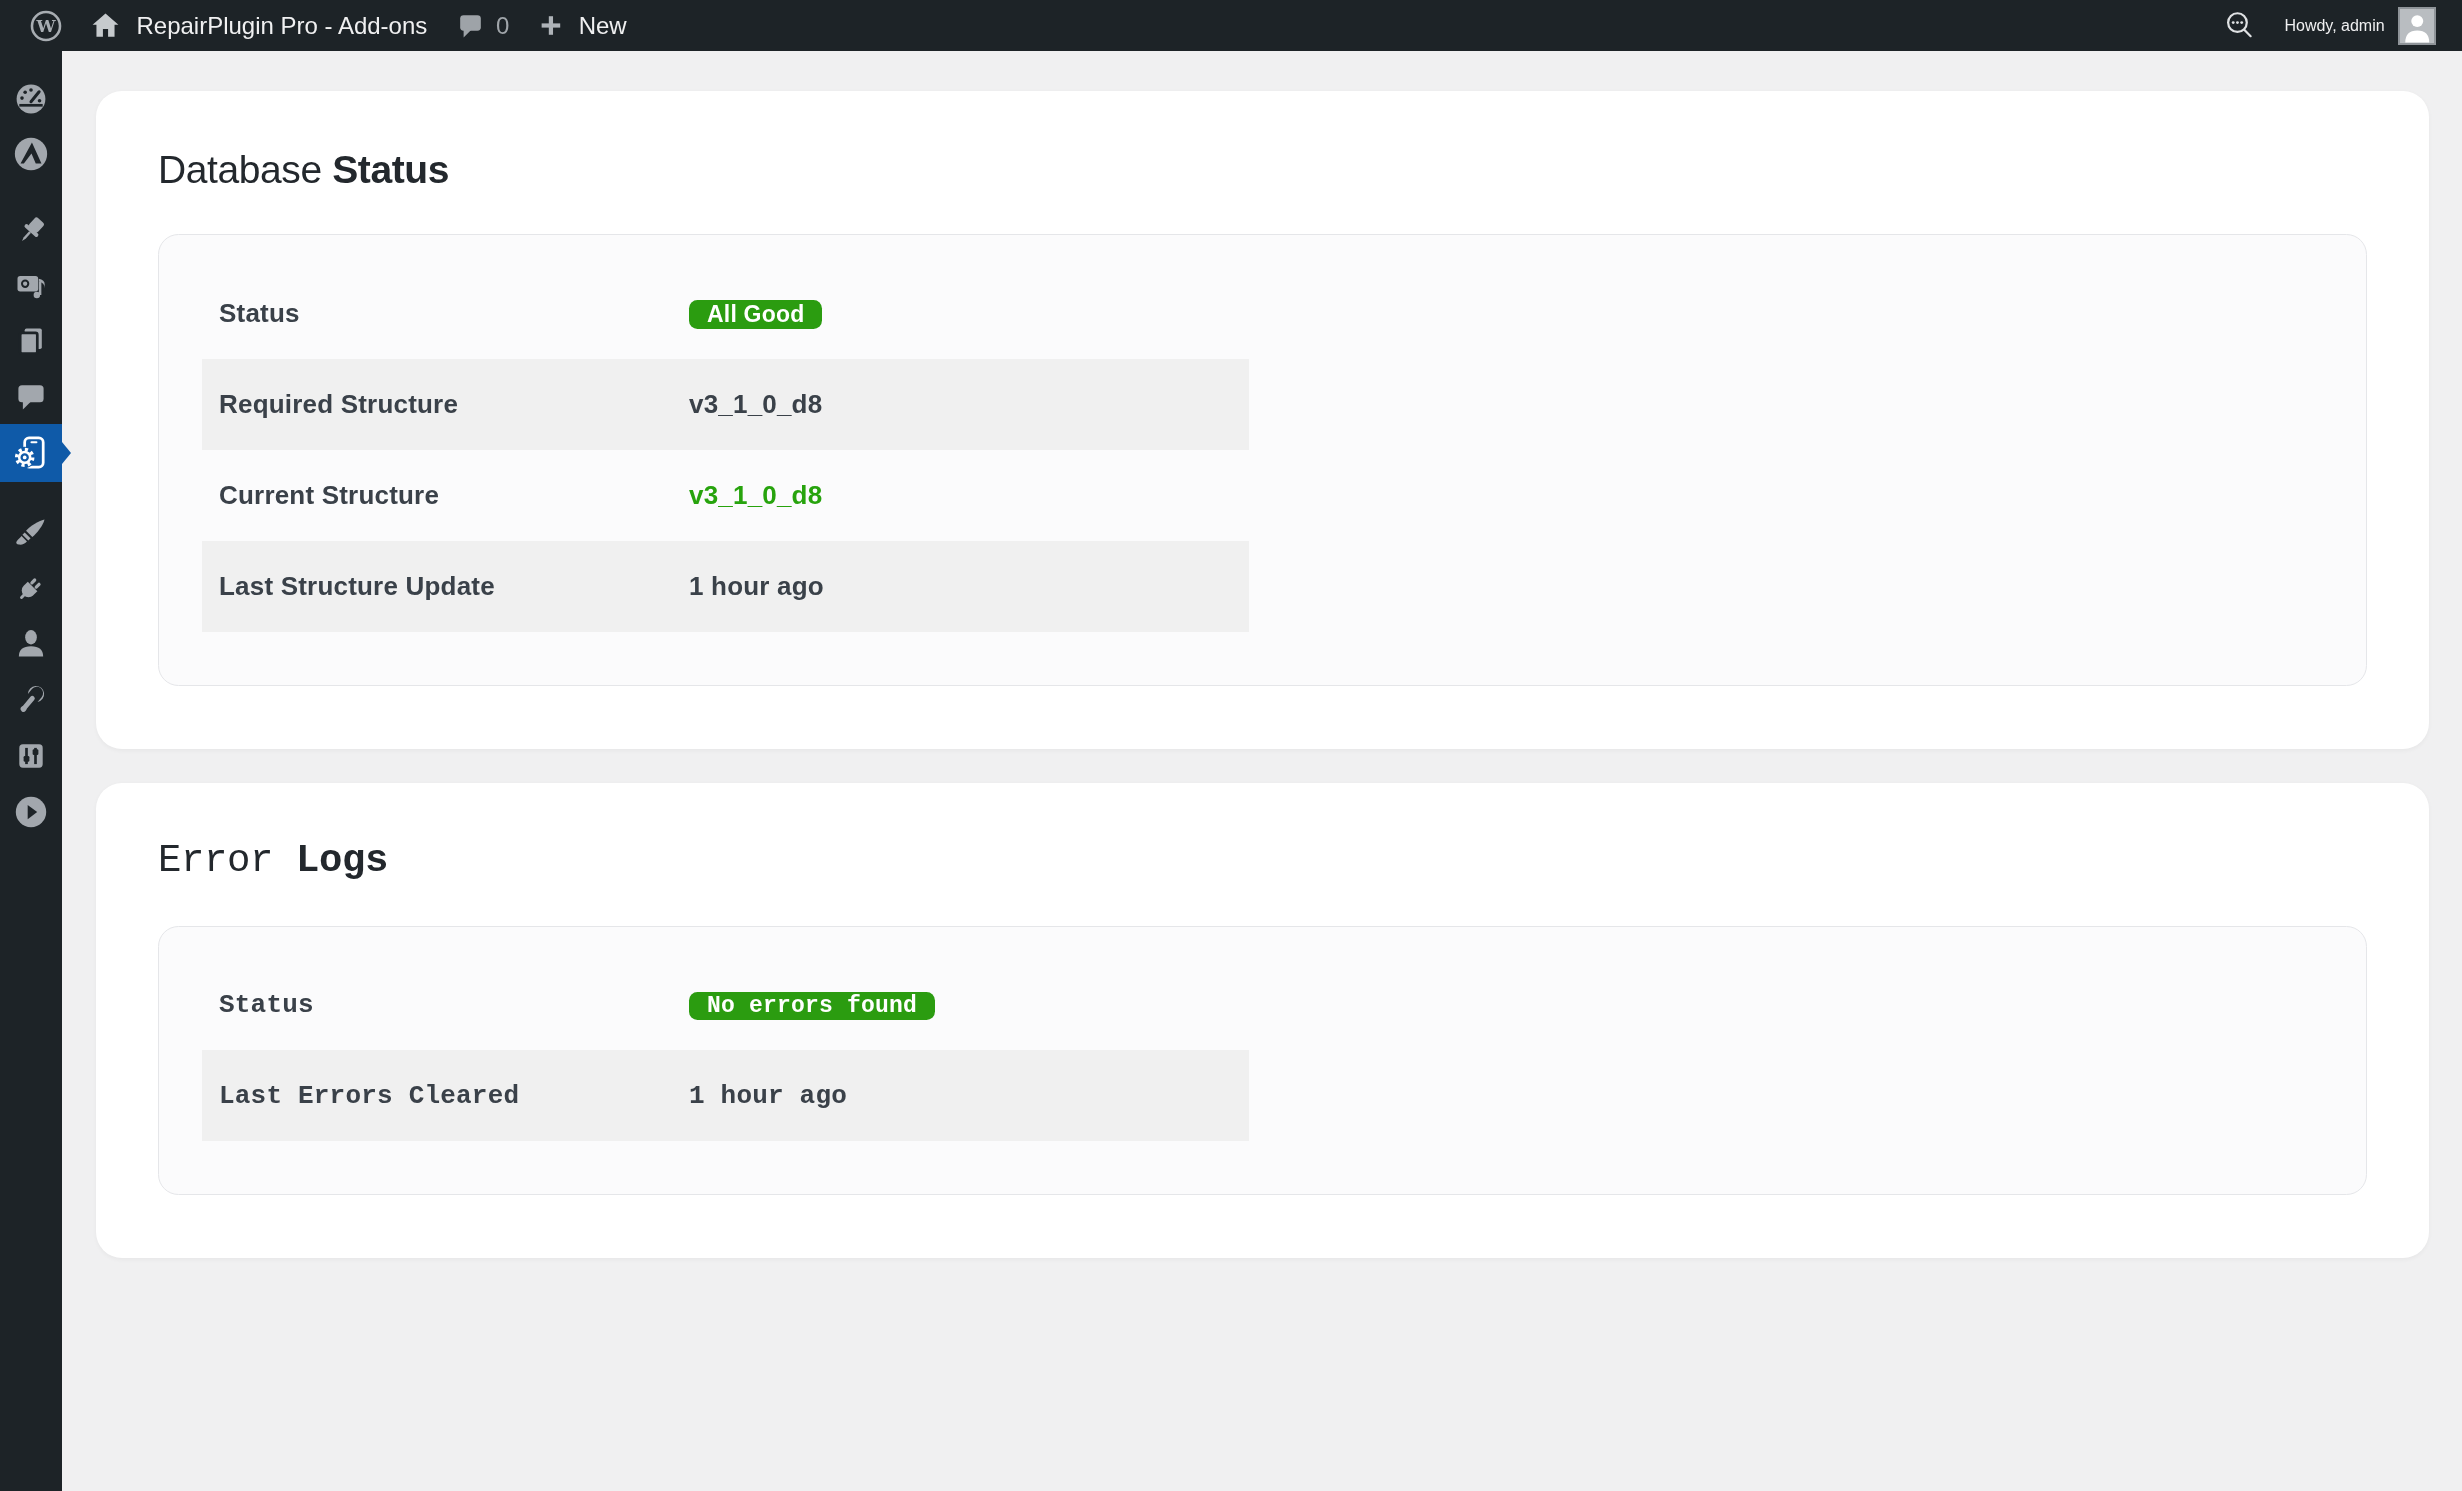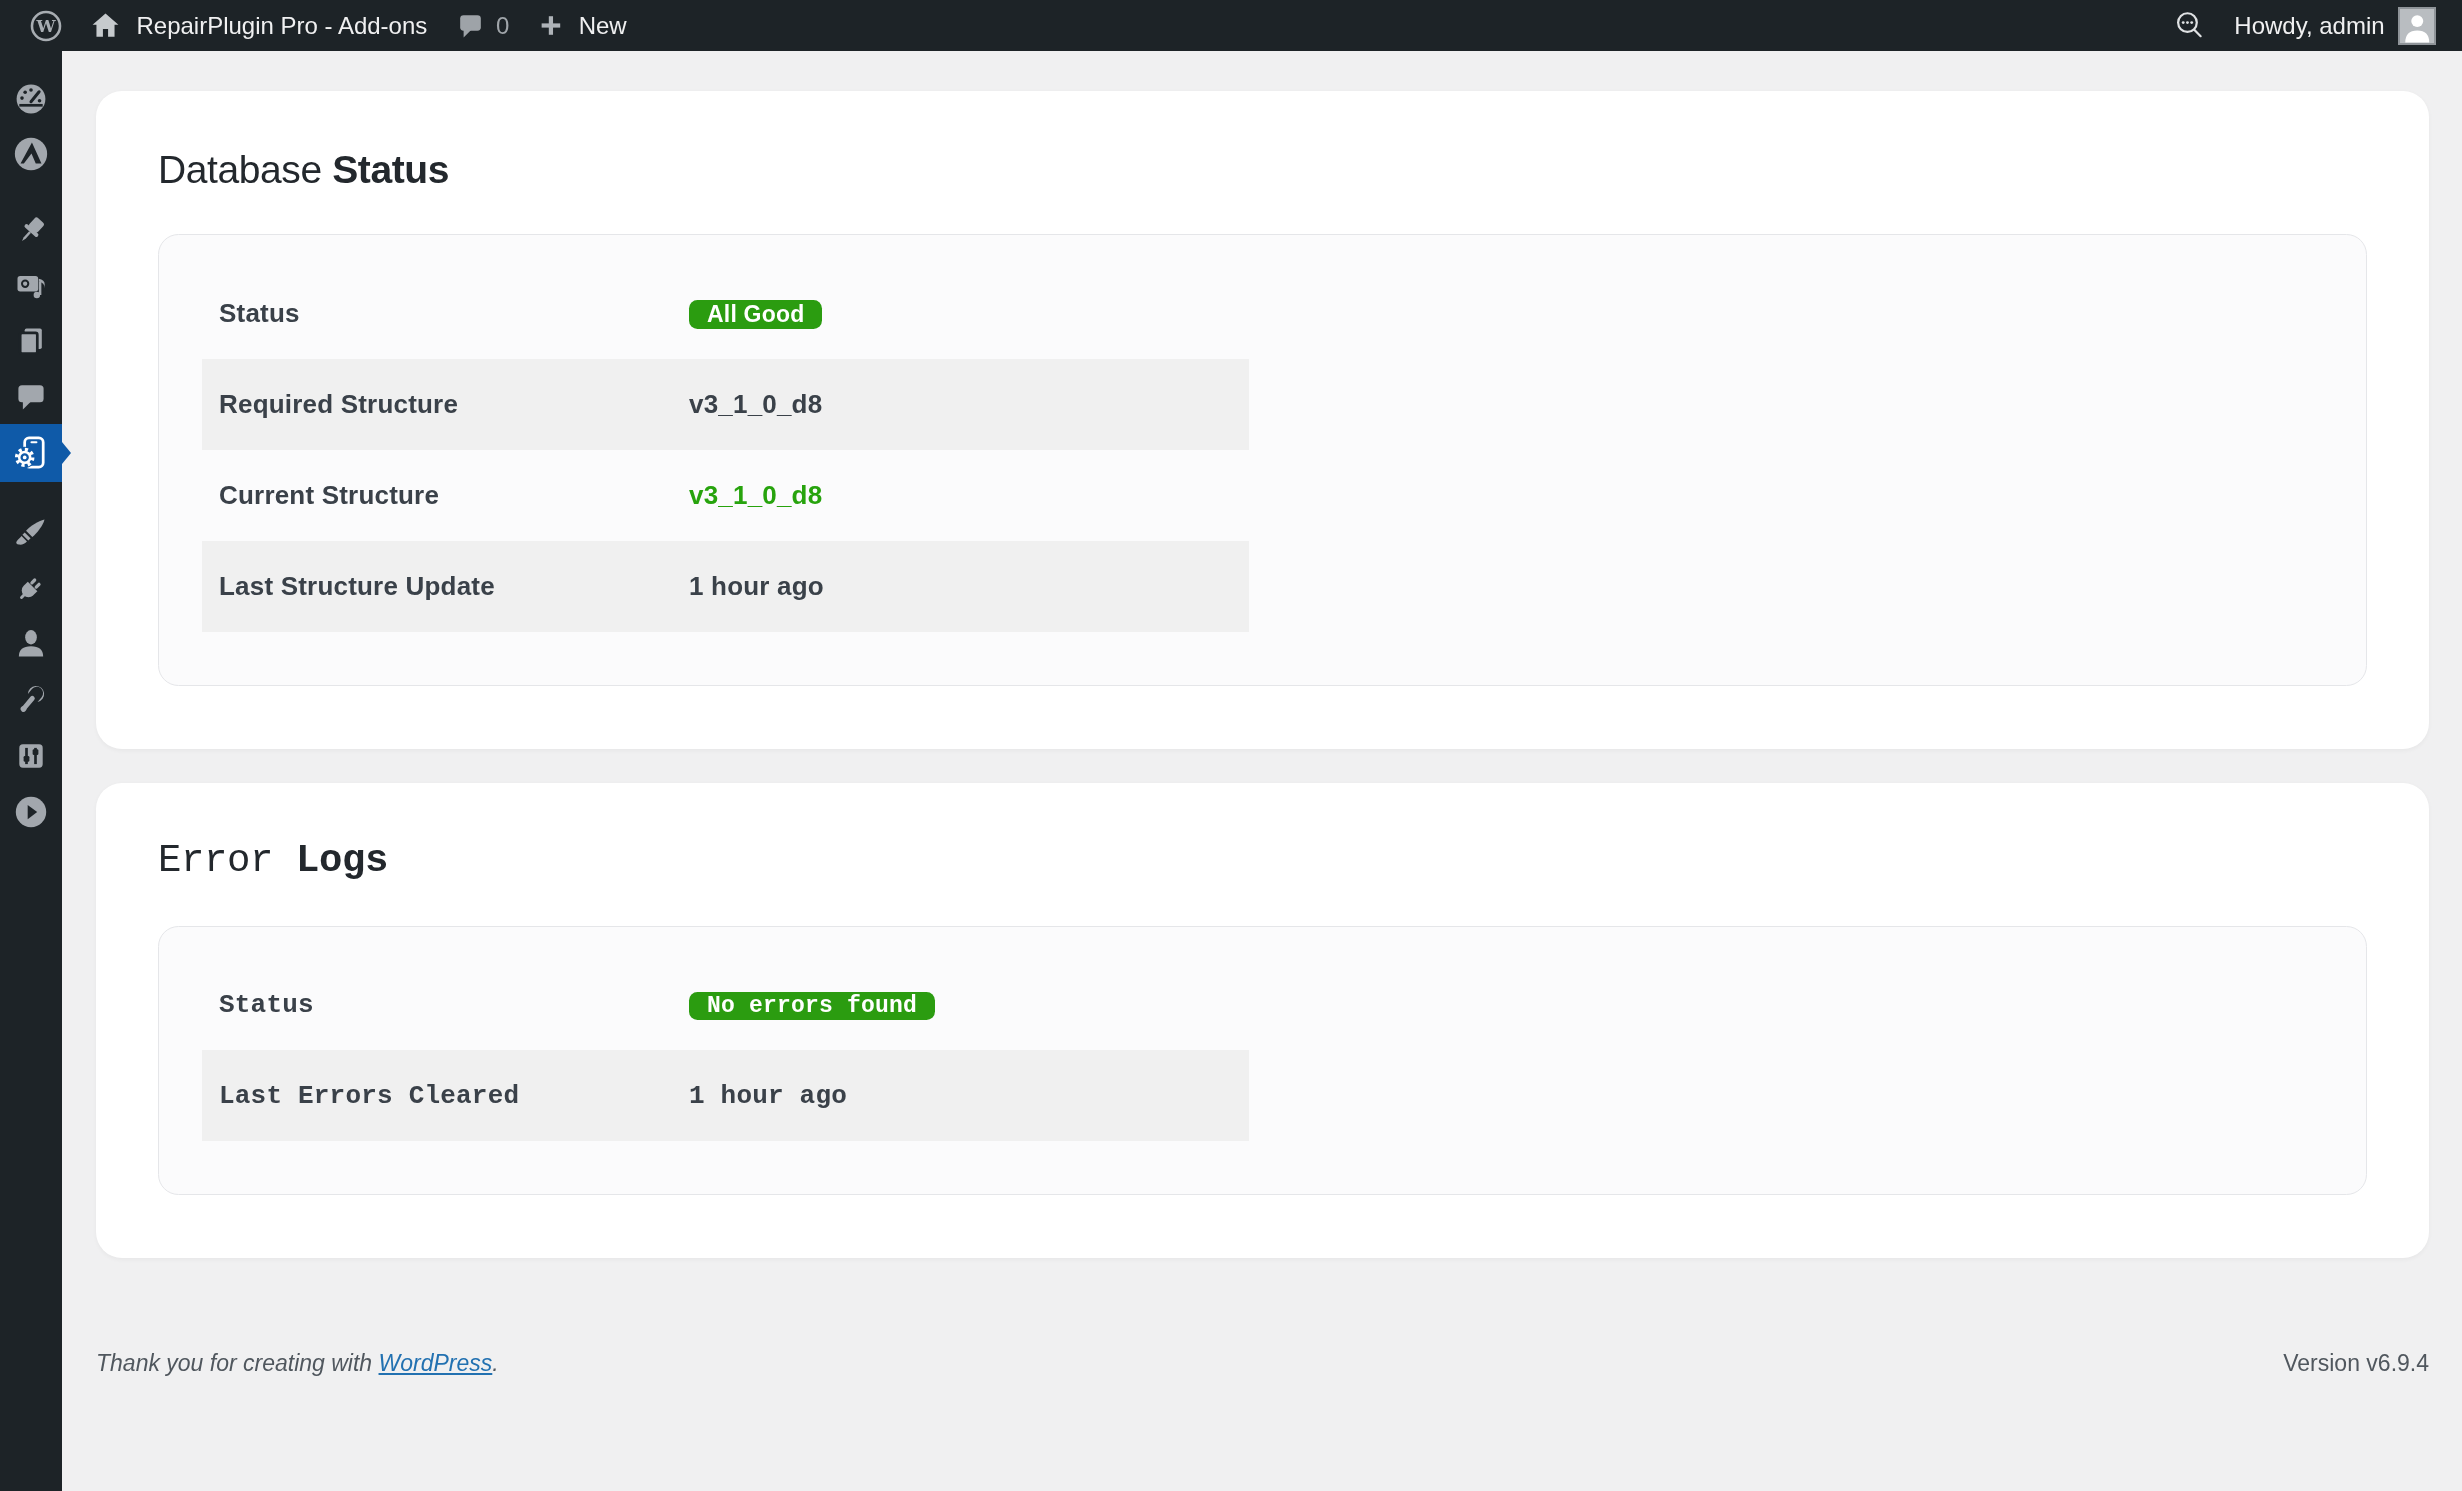--- a/index.html
+++ b/index.html
@@ -28,21 +28,21 @@
   .admin-bar{position:absolute;top:0;left:0;width:2462px;height:51px;background:var(--bar-bg);
     display:flex;align-items:center;justify-content:space-between;z-index:50;}
   .bar-left,.bar-right{display:flex;align-items:center;height:100%;}
   .bar-left{padding-left:15.4px;}
   .bar-right{padding-right:12px;}
   .bar-item{display:flex;align-items:center;height:100%;padding:0 13.7px;color:var(--bar-text);
     font-size:24px;cursor:pointer;}
   .bar-item svg{display:block;}
   .bar-label{margin-left:15px;}
   .bubble-count{margin-left:10.3px;color:#a0a5aa;}
-  .howdy{font-size:24px;color:var(--bar-text);margin-right:13.7px;}
+  .howdy{font-size:16px;color:var(--bar-text);margin-right:13.7px;}
   .avatar{width:38px;height:38px;background:#b9bdc1;border:2.6px solid #8f9499;display:flex;
     align-items:flex-end;justify-content:center;overflow:hidden;}
 
   
   .sidebar{position:absolute;top:51px;left:0;width:62px;height:1440px;background:var(--bar-bg);z-index:40;
     display:flex;flex-direction:column;align-items:stretch;padding-top:20.5px;}
   .menu-item{position:relative;height:55px;display:flex;align-items:center;justify-content:center;cursor:pointer;flex:none;}
   .menu-item svg{display:block;}
   .menu-sep{height:22px;flex:none;}
   .menu-item.active{height:58px;background:var(--active-blue);}
@@ -310,18 +310,14 @@
         </div>
         <div class="trow striped">
           <div class="tlabel">Last Errors Cleared</div>
           <div class="tvalue">1 hour ago</div>
         </div>
       </div>
     </section>
 
   </div>
 
-  <div class="footer">
-    <div class="thanks"><span>Thank you for creating with </span><a>WordPress</a><span>.</span></div>
-    <div class="version">Version v6.9.4</div>
-  </div>
 </div>
 
 
 </body></html>

